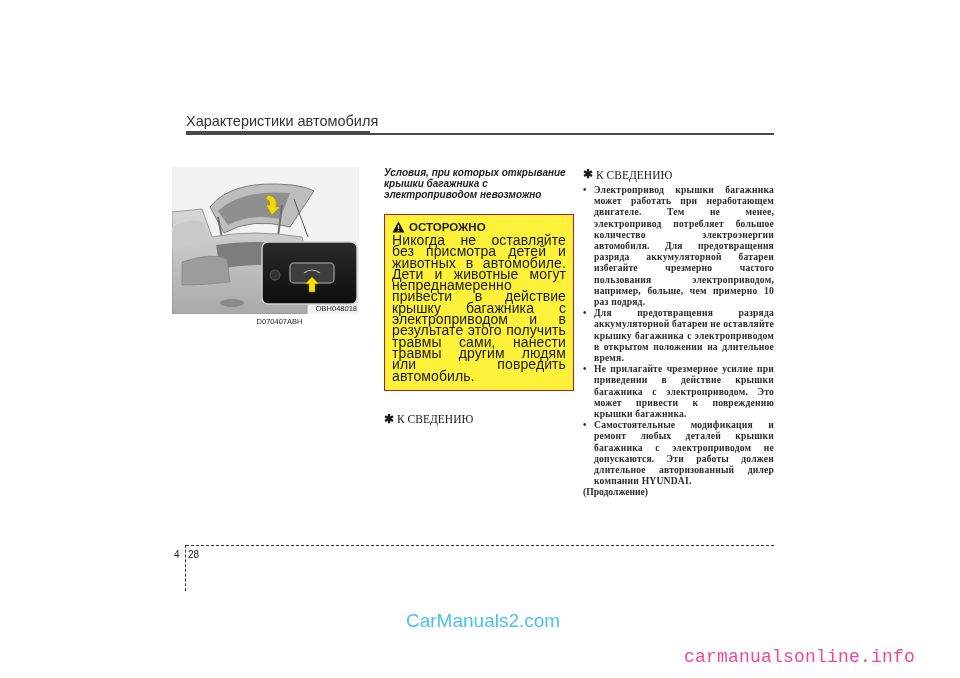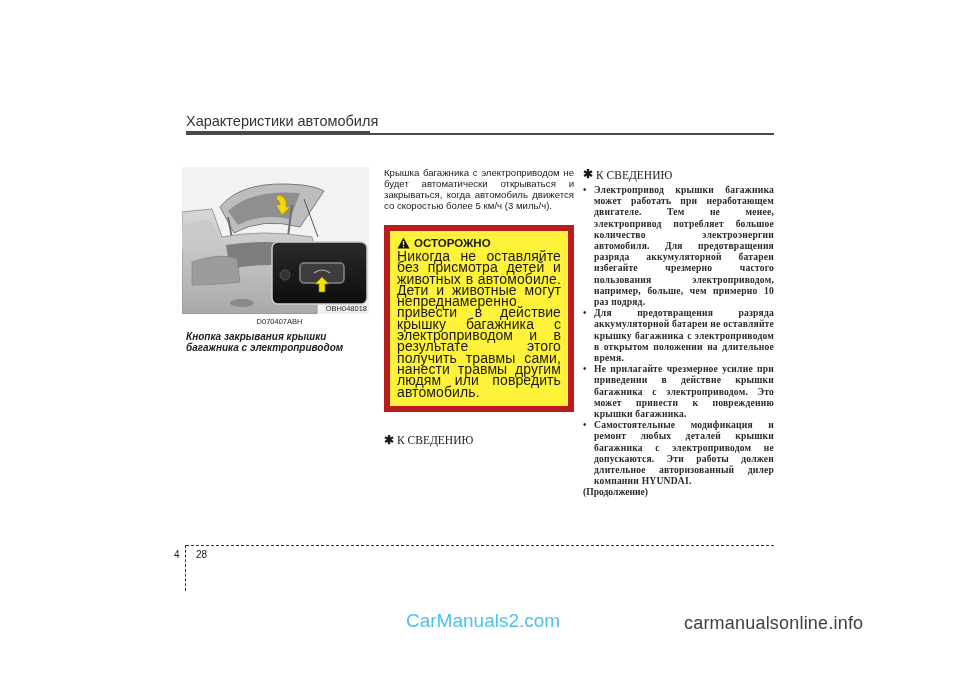--- a/index.html
+++ b/index.html
@@ -7,21 +7,21 @@
   body { position: relative; font-family: "Liberation Sans", sans-serif; color: #1a1a1a; }
 
   .header-title {
     position: absolute; left: 186px; top: 113px;
     font-family: Liberation Sans, sans-serif; font-size: 14.5px; color: #333;
   }
   .header-bar-thick { position: absolute; left: 186px; top: 131px; width: 184px; height: 4px; background: #4a4a4a; }
   .header-bar-thin { position: absolute; left: 370px; top: 133px; width: 404px; height: 1.5px; background: #4a4a4a; }
 
   .figure {
-    position: absolute; left: 182px; top: 167px; width: 187px; height: 147px;
+    position: absolute; left: 172px; top: 167px; width: 187px; height: 147px;
     background: #a16207; overflow: hidden;
   }
   .figure svg { display: block; }
   .figure-code {
     position: absolute; right: 2px; bottom: 1px; font-size: 7.5px; color: #222;
   }
 
   .col { position: absolute; }
   .col1 { left: 186px; top: 317px; width: 187px; }
   .col2 { left: 384px; top: 167px; width: 190px; }
@@ -30,21 +30,21 @@
   .code { font-size: 7.5px; color: #222; margin-bottom: 5px; text-align: center; }
   .sub-heading {
     font-family: "Liberation Sans", sans-serif; font-weight: bold; font-style: italic;
     font-size: 10px; line-height: 11px; color: #222; margin-bottom: 3px;
   }
   .body-text {
     font-size: 9.6px; line-height: 11px; text-align: justify; color: #1a1a1a;
   }
 
   .warning-box {
-    margin-top: 14px; background: #fff23a; border: 6px solid #b91c1c;
+    margin-top: 14px; background: #fff23a; border: 1px solid #b91c1c;
     padding: 6px 7px 8px 7px;
   }
   .warning-title {
     font-weight: bold; font-size: 11.5px; display: flex; align-items: center; gap: 4px; margin-bottom: 2px;
   }
   .warning-title svg { display: block; }
   .warning-text {
     font-weight: normal; font-size: 14px; line-height: 11.3px; text-align: justify; letter-spacing: 0.1px;
   }
 
@@ -73,27 +73,27 @@
 
   .footer-dash {
     position: absolute; left: 186px; top: 545px; width: 588px; height: 0;
     border-top: 1.2px dashed #333;
   }
   .footer-vdash {
     position: absolute; left: 185px; top: 545px; width: 0; height: 46px;
     border-left: 1.2px dashed #333;
   }
   .page-chapter { position: absolute; left: 174px; top: 549px; font-size: 10px; }
-  .page-number { position: absolute; left: 196px; top: 549px; font-size: 10px; }
+  .page-number { position: absolute; left: 188px; top: 549px; font-size: 10px; }
 
   .watermark1 {
     position: absolute; left: 406px; top: 575px; font-size: 19px; color: #4cc0ee; margin-top: 35px;
   }
   .watermark2 {
-    position: absolute; left: 684px; top: 613px; font-size: 18px; color: #404040; letter-spacing: 0.2px;
+    position: absolute; left: 684px; top: 647px; font-size: 18px; color: #ec4899; letter-spacing: 0.2px; font-family: Liberation Mono, monospace;
   }
 </style>
 </head>
 <body>
 
 <div class="header-title">Характеристики автомобиля</div>
 <div class="header-bar-thick"></div>
 <div class="header-bar-thin"></div>
 
 <div class="figure">
@@ -129,25 +129,24 @@
     <circle cx="103" cy="108" r="5" fill="#333" stroke="#555" stroke-width="1"></circle>
     <rect x="118" y="96" width="44" height="20" rx="4" fill="#3d3d3d" stroke="#888" stroke-width="1.5"></rect>
     <path d="M132 106 Q140 100 148 106" fill="none" stroke="#aaa" stroke-width="1.2"></path>
     <path d="M140 110 L147 117 L143 117 L143 125 L137 125 L137 117 L133 117 Z" fill="#f6e100" stroke="#8a7a00" stroke-width="0.6"></path>
   </svg>
   <div class="figure-code">OBH048018</div>
 </div>
 
 <div class="col col1">
   <div class="code">D070407ABH</div>
-  <div class="sub-heading">Кнопка закрывания крышки багажника с электроприводом</div>
 </div>
 
 <div class="col col2">
-  <div class="body-text">Крышка багажника с электроприводом не будет автоматически открываться и закрываться, когда автомобиль движется со скоростью более 5 км/ч (3 миль/ч).</div>
+  <div class="sub-heading">Условия, при которых открывание крышки багажника с электроприводом невозможно</div>
 
   <div class="warning-box">
     <div class="warning-title">
       <svg width="13" height="12" viewBox="0 0 13 12">
         <path d="M6.5 0.5 L12.5 11.5 L0.5 11.5 Z" fill="#111"></path>
         <rect x="5.8" y="4" width="1.4" height="4.2" fill="#fff23a"></rect>
         <rect x="5.8" y="9" width="1.4" height="1.3" fill="#fff23a"></rect>
       </svg>
       <span>ОСТОРОЖНО</span>
     </div>

